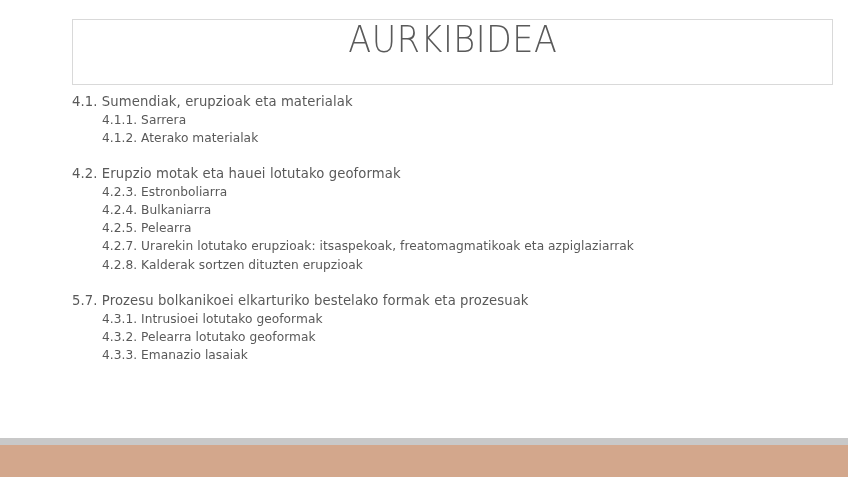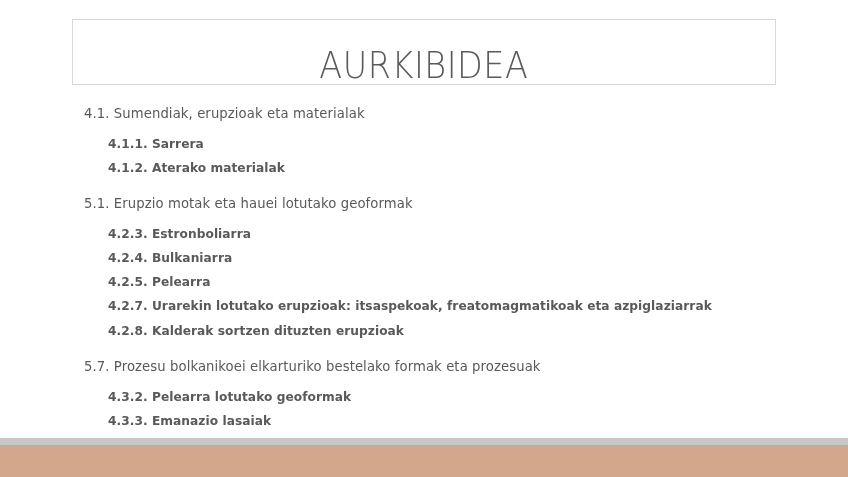--- a/index.html
+++ b/index.html
@@ -22,26 +22,26 @@
     width: 848px;
     height: 477px;
     background: #ffffff;
   }
 
   
   .title-box {
     position: absolute;
     left: 72px;
     top: 19px;
-    width: 704px;
+    width: 761px;
     height: 66px;
     border: 1px solid #d9d9d9;
     box-sizing: border-box;
     display: flex;
-    align-items: flex-end;
+    align-items: flex-start;
     justify-content: center;
     background: #ffffff;
   }
   .title-text {
     font-family: "DejaVu Sans", sans-serif;
     font-size: 38px;
     font-weight: 300;
     letter-spacing: 0.6px;
     color: #5a5a5a;
     line-height: 1;
@@ -66,32 +66,32 @@
     margin-top: 17px;   
   }
 
   .level1 {
     font-family: "DejaVu Sans", sans-serif;
     font-size: 13.2px;
     font-weight: 400;
     color: #595959;
     line-height: 19px;
     white-space: nowrap;
-    margin: 12px;
+    margin: 0;
     padding: 0;
     letter-spacing: 0.1px;
   }
   .level2 {
     font-family: "DejaVu Sans", sans-serif;
     font-size: 12.2px;
-    font-weight: 700;
+    font-weight: 400;
     color: #595959;
     line-height: 18.1px;
     white-space: nowrap;
-    margin: 6px;
+    margin: 0;
     padding: 0 0 0 30px;   
     letter-spacing: 0.05px;
   }
 
   
   .band-gray {
     position: absolute;
     left: 0;
     top: 438px;
     width: 848px;
@@ -118,30 +118,31 @@
 
   <div class="content">
 
     <div class="block">
       <div class="level1">4.1. Sumendiak, erupzioak eta materialak</div>
       <div class="level2">4.1.1. Sarrera</div>
       <div class="level2">4.1.2. Aterako materialak</div>
     </div>
 
     <div class="block">
-      <div class="level1">5.1. Erupzio motak eta hauei lotutako geoformak</div>
+      <div class="level1">4.2. Erupzio motak eta hauei lotutako geoformak</div>
       <div class="level2">4.2.3. Estronboliarra</div>
       <div class="level2">4.2.4. Bulkaniarra</div>
       <div class="level2">4.2.5. Pelearra</div>
       <div class="level2">4.2.7. Urarekin lotutako erupzioak: itsaspekoak, freatomagmatikoak eta azpiglaziarrak</div>
       <div class="level2">4.2.8. Kalderak sortzen dituzten erupzioak</div>
     </div>
 
     <div class="block">
       <div class="level1">5.7. Prozesu bolkanikoei elkarturiko bestelako formak eta prozesuak</div>
+      <div class="level2">4.3.1. Intrusioei lotutako geoformak</div>
       <div class="level2">4.3.2. Pelearra lotutako geoformak</div>
       <div class="level2">4.3.3. Emanazio lasaiak</div>
     </div>
 
   </div>
 
   <div class="band-gray"></div>
   <div class="band-tan"></div>
 
 </div>

